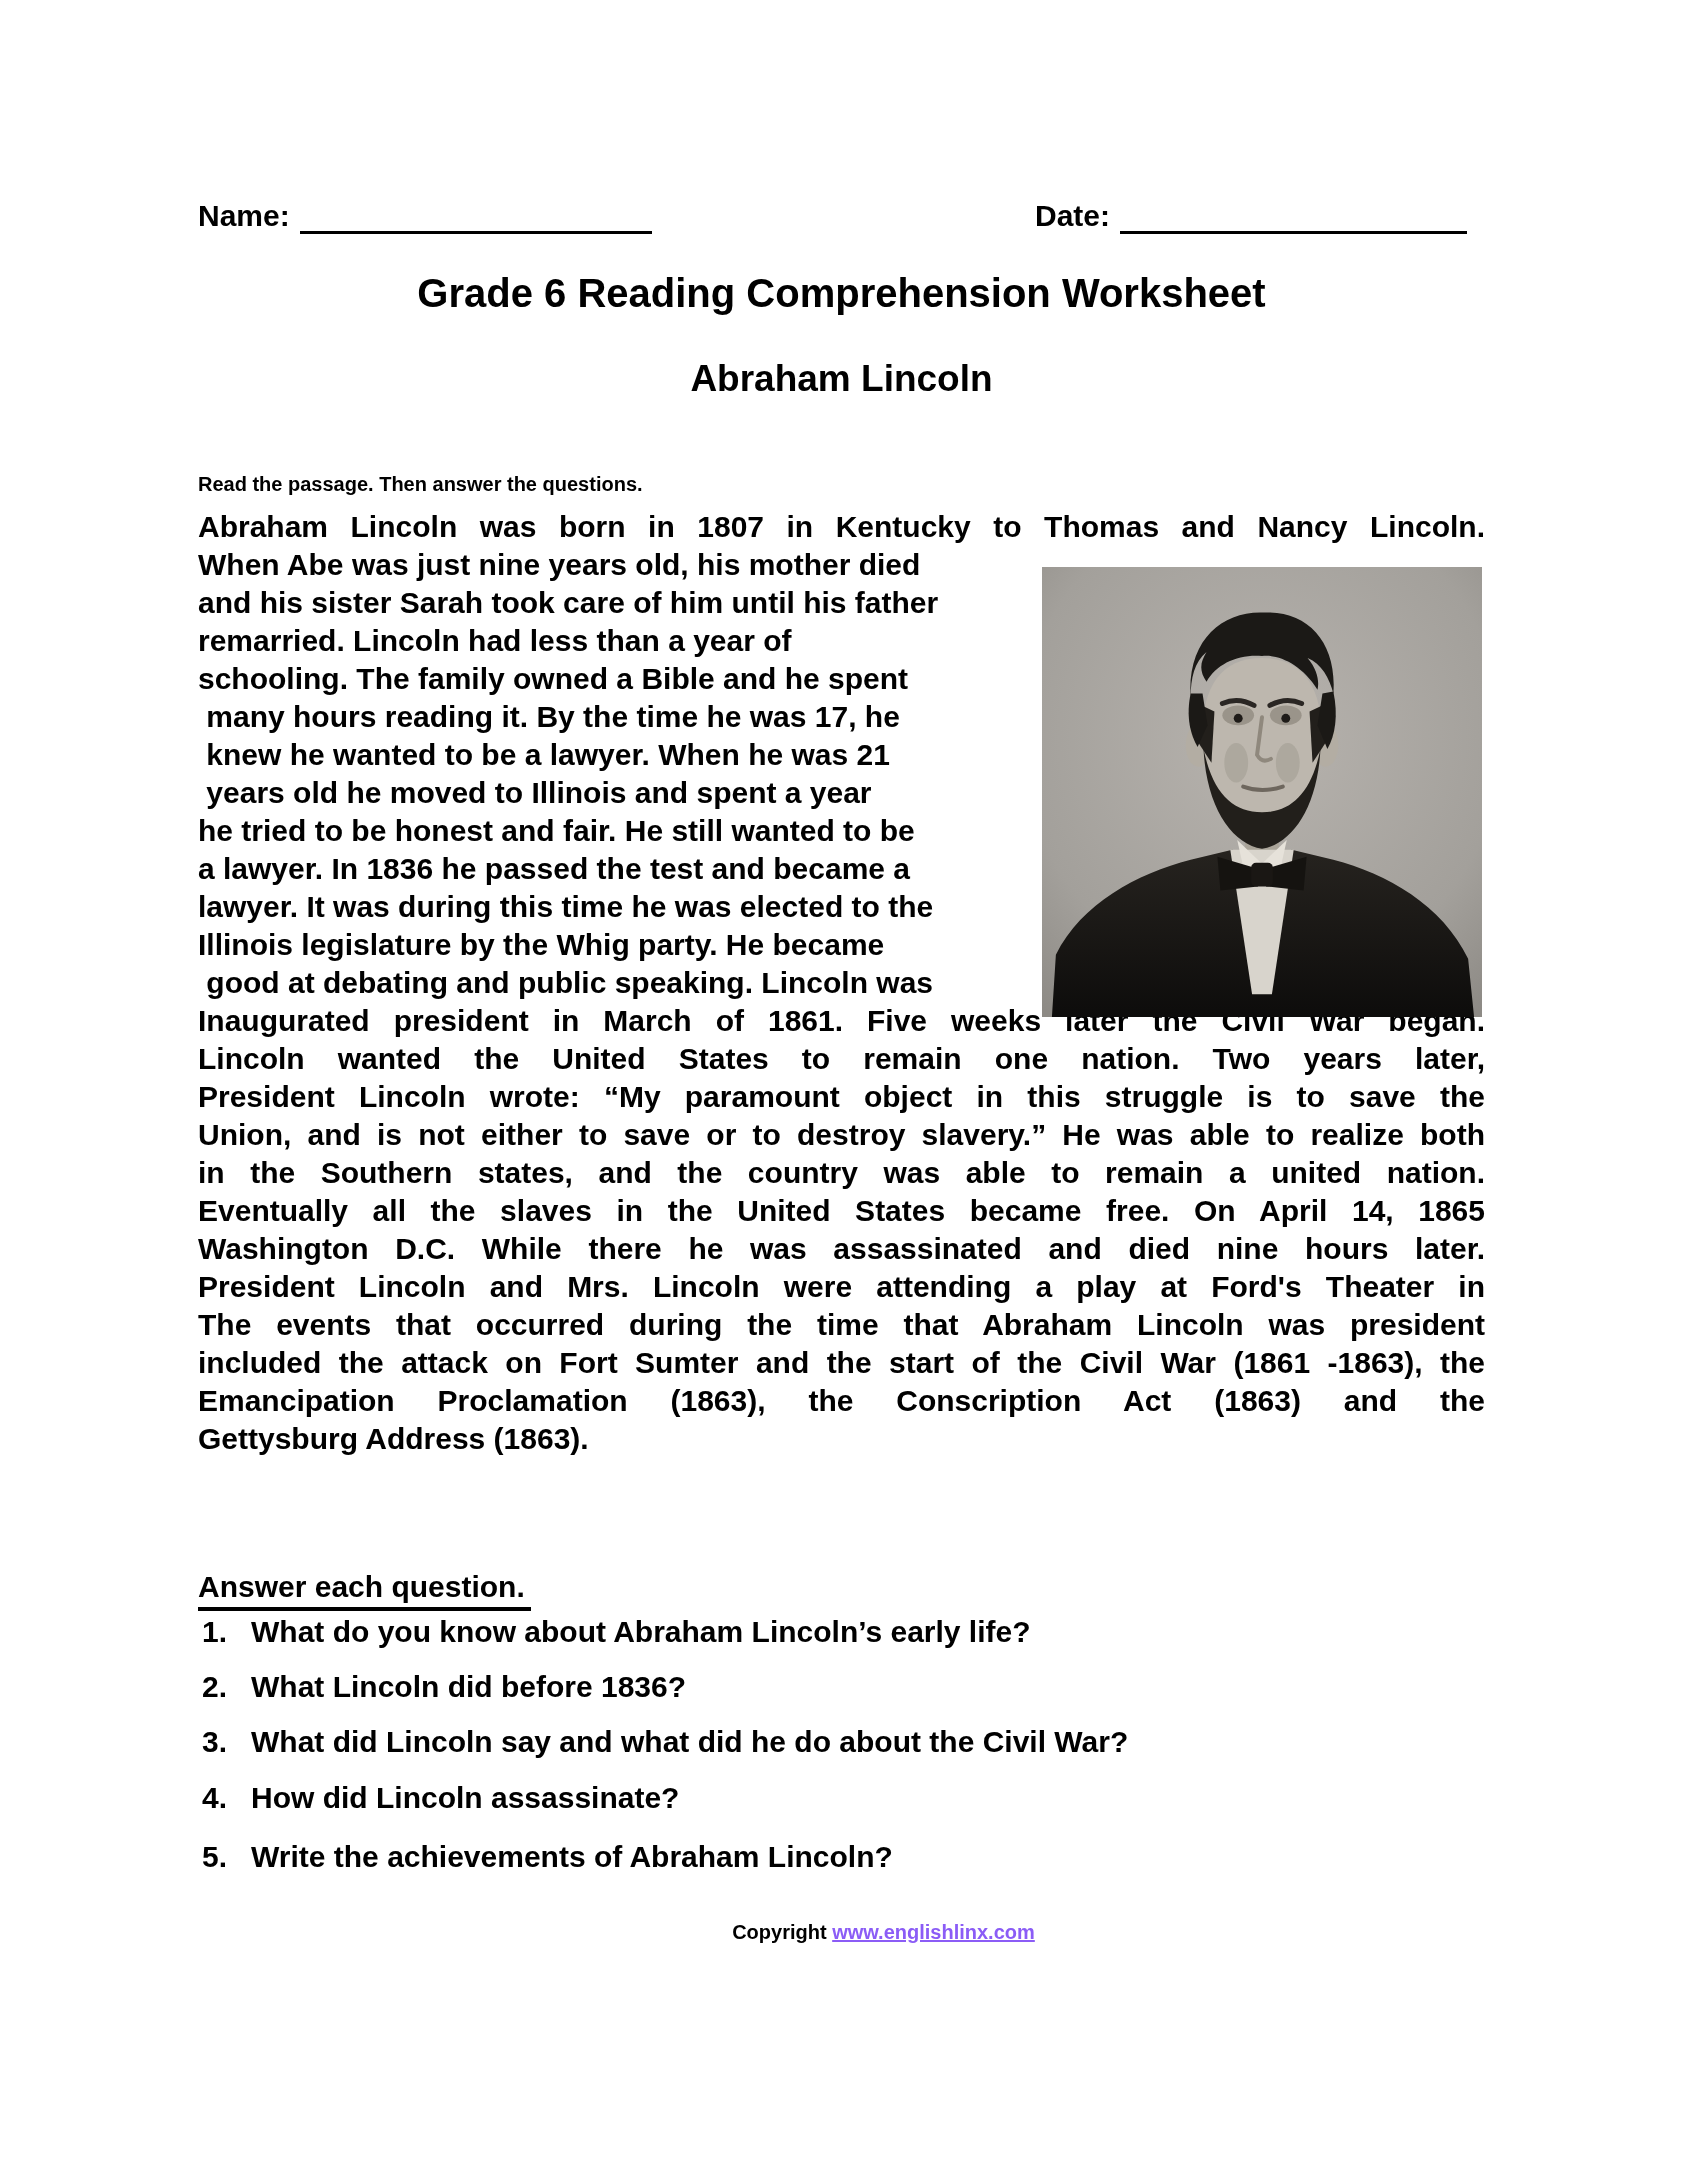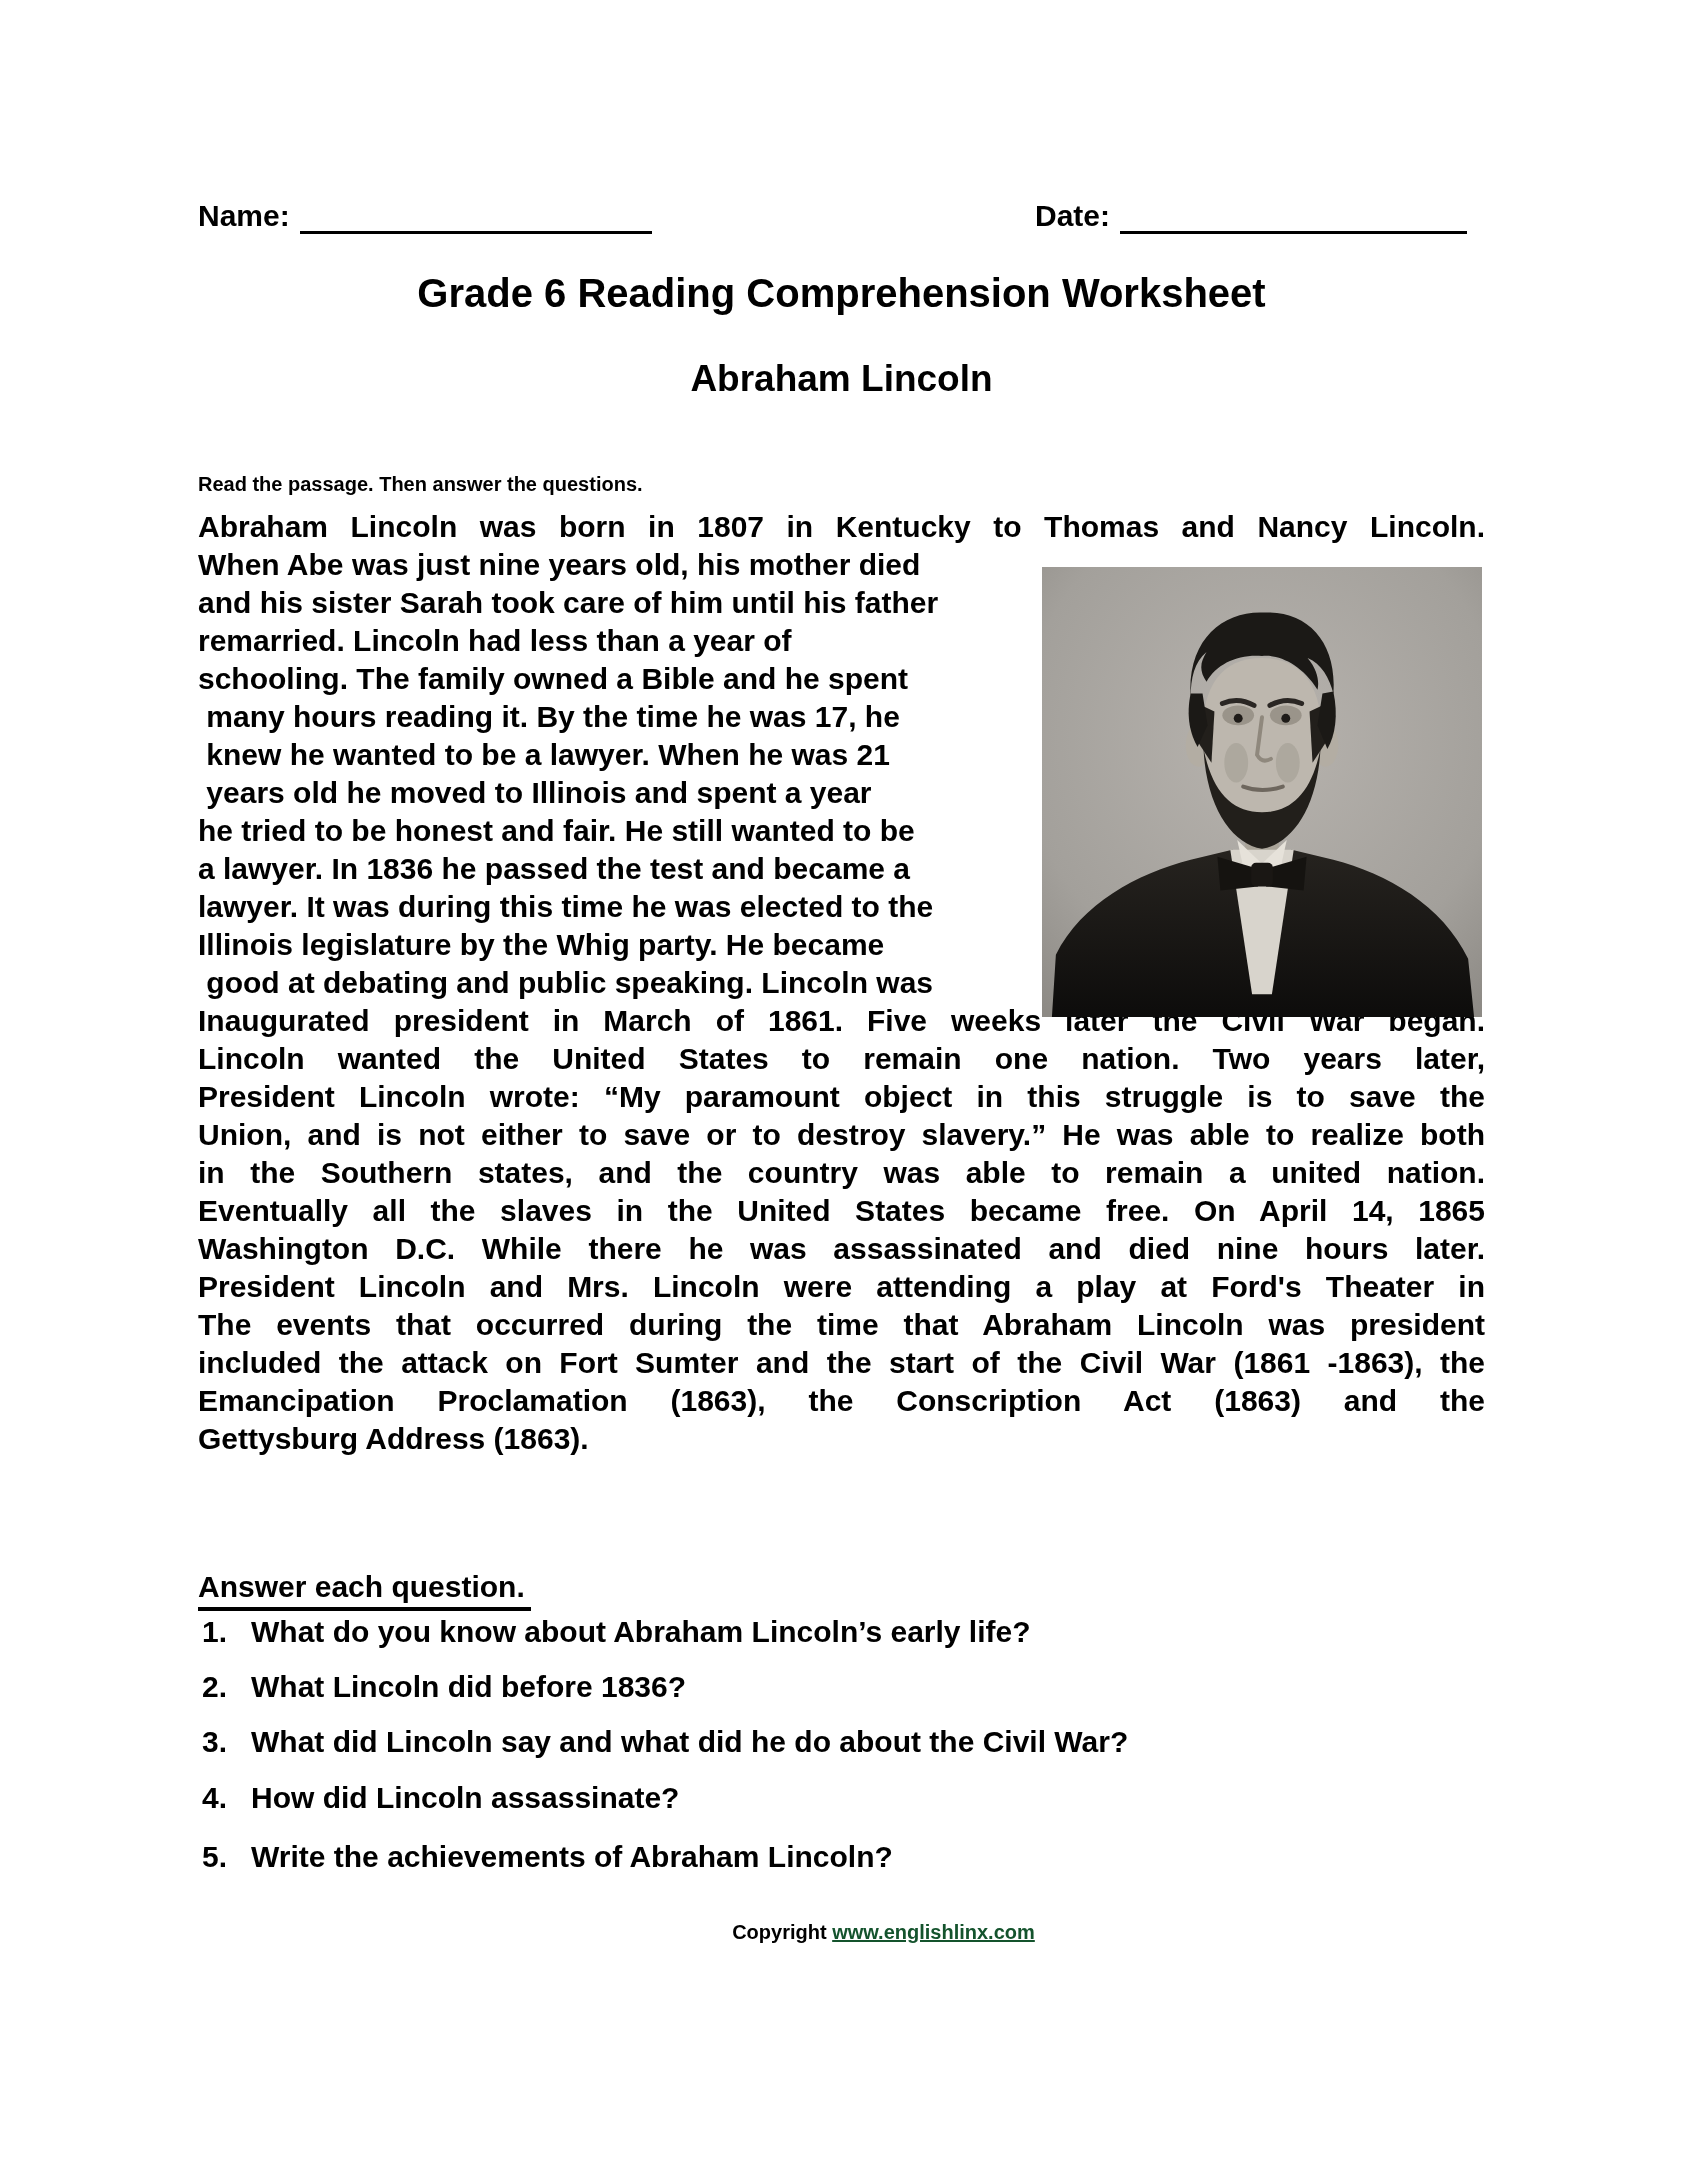--- a/index.html
+++ b/index.html
@@ -39,21 +39,21 @@
   .q-row { position: absolute; left: 4px; display: flex; }
   .q-num { width: 49px; flex: 0 0 49px; }
   .q-row-1 { top: 45px; }
   .q-row-2 { top: 100px; }
   .q-row-3 { top: 155px; }
   .q-row-4 { top: 211px; }
   .q-row-5 { top: 270px; }
 
   
   .copyright { top: 1921px; left: 198px; width: 1287px; text-align: center; font-size: 20px; transform: translateX(42px); }
-  .copyright a { color: #14532d; text-decoration: underline; text-decoration-thickness: 2px; cursor: pointer; }
+  .copyright a { color: #8b5cf6; text-decoration: underline; text-decoration-thickness: 2px; cursor: pointer; }
 </style>
 </head>
 <body>
 
 <div class="abs hdr-row" style="left:198px; top:198px;">
   <span>Name:</span>
   <span class="blank-line blank-name"></span>
 </div>
 <div class="abs hdr-row" style="left:1035px; top:198px;">
   <span>Date:</span>

